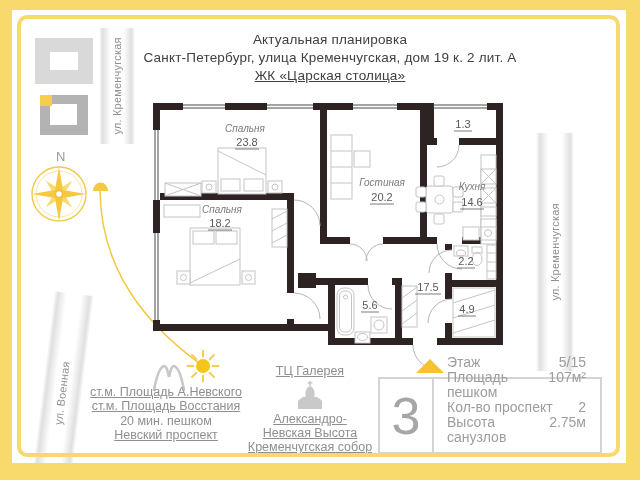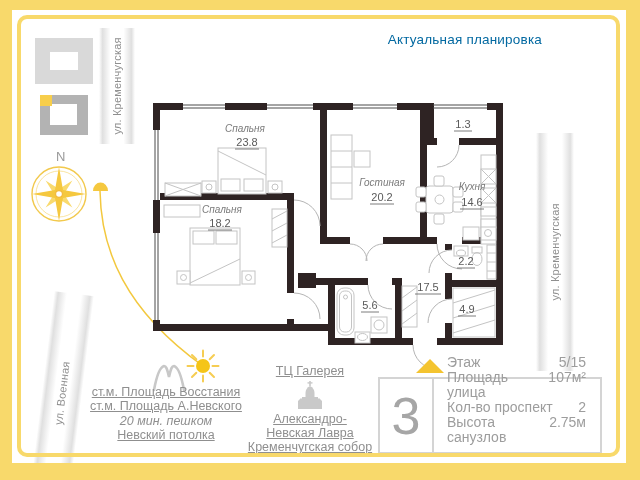--- a/index.html
+++ b/index.html
@@ -4,42 +4,42 @@
 <style>
   html,body{margin:0;padding:0;background:#888;}
   .page{position:relative;width:640px;height:480px;background:#fff;overflow:hidden;
         font-family:"Liberation Sans",sans-serif;}
   
   .frame-outer{position:absolute;inset:0;border:solid #F8D96B;border-width:10px 14px 17px 12px;
                pointer-events:none;z-index:60;}
   .frame-inner{position:absolute;left:17px;top:15px;right:20px;bottom:23px;border:4px solid #F8D96B;
                border-radius:10px;pointer-events:none;z-index:60;}
   
-  .title{position:absolute;left:118px;top:31px;width:424px;text-align:right;color:#0369a1;
+  .title{position:absolute;left:118px;top:31px;width:424px;text-align:center;color:#404040;
          font-size:13.5px;line-height:18px;letter-spacing:.2px;white-space:nowrap;z-index:20;}
   .title .lnk{text-decoration:underline;cursor:pointer;}
   
   .road{position:absolute;background:linear-gradient(90deg,rgba(130,130,130,0) 0%,rgba(130,130,130,.25) 10%,
         rgba(130,130,130,0) 32%,rgba(130,130,130,0) 68%,rgba(130,130,130,.25) 90%,rgba(130,130,130,0) 100%);z-index:3;}
   .road-label{position:absolute;left:50%;top:50%;transform:translate(-50%,-50%) rotate(-90deg);
               white-space:nowrap;color:#8f8f8f;font-size:11px;letter-spacing:.2px;}
   
   .bld{position:absolute;z-index:4;}
   .bld .hole{position:absolute;background:#fff;}
   .bld .corner{position:absolute;background:#F7CE4B;}
   
   .compass-n{position:absolute;left:56px;top:149px;font-size:13px;color:#9a9a9a;z-index:5;}
   .abs{position:absolute;}
   
   .transit{position:absolute;left:58px;top:385px;width:216px;text-align:center;font-size:12.5px;
            line-height:14.3px;color:#8f8f8f;z-index:20;}
   .landmarks{position:absolute;left:233px;top:364px;width:154px;text-align:left;font-size:12.5px;
              line-height:14px;color:#8f8f8f;display:flex;flex-direction:column;align-items:center;z-index:20;}
   .u{text-decoration:underline;cursor:pointer;}
-  .it{font-style:italic;}
+  .it{}
   
   .infobox{position:absolute;left:378px;top:377px;width:224px;height:77px;border:2px solid #d4d4d4;
            background:#fff;display:flex;box-sizing:border-box;z-index:20;}
   .infobox .big{width:52px;border-right:2px solid #d4d4d4;display:flex;align-items:center;
                 justify-content:center;font-size:52px;font-weight:300;color:#a6a6a6;}
   .infobox .rows{flex:1;display:flex;flex-direction:column;justify-content:flex-end;
                  padding:6px 14px 7px 13px;font-size:14px;color:#9d9d9d;}
   .irow{display:flex;justify-content:space-between;line-height:15px;}
   
   .entry-tri{position:absolute;left:416px;top:359px;width:0;height:0;border-left:14px solid transparent;
@@ -275,59 +275,61 @@
       <line class="uline" x1="211" y1="225" x2="229" y2="225"></line>
       <text class="rnum" x="317" y="226">4.9</text>
       <line class="uline" x1="308" y1="229" x2="326" y2="229"></line>
     </g>
   </svg>
 
   <div class="entry-tri"></div>
 
   <div class="title">
     <div>Актуальная планировка</div>
+    <div>Санкт-Петербург, улица Кременчугская, дом 19 к. 2 лит. А</div>
+    <div class="lnk">ЖК «Царская столица»</div>
   </div>
 
   <svg class="abs" style="left:150px;top:362px;z-index:6;" width="38" height="30" viewBox="0 0 38 30">
     <path d="M4,28 C7,12 10,5 14,4 C16,4 17,6 19,15 C21,6 22,4 24,4 C28,5 31,12 34,28" fill="none" stroke="#c8c8c8" stroke-width="2.6" stroke-linecap="round"></path>
   </svg>
 
   <div class="transit">
+    <div class="u">ст.м. Площадь А.Невского</div>
     <div class="u">ст.м. Площадь Восстания</div>
-    <div class="u">ст.м. Площадь А.Невского</div>
     <div class="it">20 мин. пешком</div>
-    <div class="u">Невский потолка</div>
+    <div class="u">Невский проспект</div>
   </div>
 
   <div class="landmarks">
     <div class="u">ТЦ Галерея</div>
     <svg width="34" height="30" viewBox="0 0 34 30" style="margin:2px 0;">
       <g fill="#c9c9c9">
         <rect x="16.2" y="1" width="1.6" height="5"></rect>
         <rect x="14.5" y="2.2" width="5" height="1.4"></rect>
         <path d="M17,6 c-3,1.5 -4.5,4 -4.5,7 v5 h9 v-5 c0,-3 -1.5,-5.5 -4.5,-7 z"></path>
         <rect x="9" y="17" width="16" height="12"></rect>
         <path d="M5,29 v-8 l3,-3 3,3 v8 z"></path>
         <path d="M23,29 v-8 l3,-3 3,3 v8 z"></path>
       </g>
     </svg>
     <div class="u">Александро-</div>
-    <div class="u">Невская Лавра</div>
+    <div class="u">Невская Высота</div>
     <div class="u">Кременчугская собор</div>
   </div>
 
   <div class="infobox">
     <div class="big">3</div>
     <div class="rows">
       <div class="irow">
         <span>Этаж</span>
         <span>5/15</span>
       </div>
       <div class="irow">
-        <span>Площадь улица</span>
+        <span>Площадь пешком</span>
         <span>107м²</span>
       </div>
       <div class="irow">
         <span>Кол-во проспект</span>
         <span>2</span>
       </div>
       <div class="irow">
         <span>Высота санузлов</span>
         <span>2.75м</span>
       </div>

